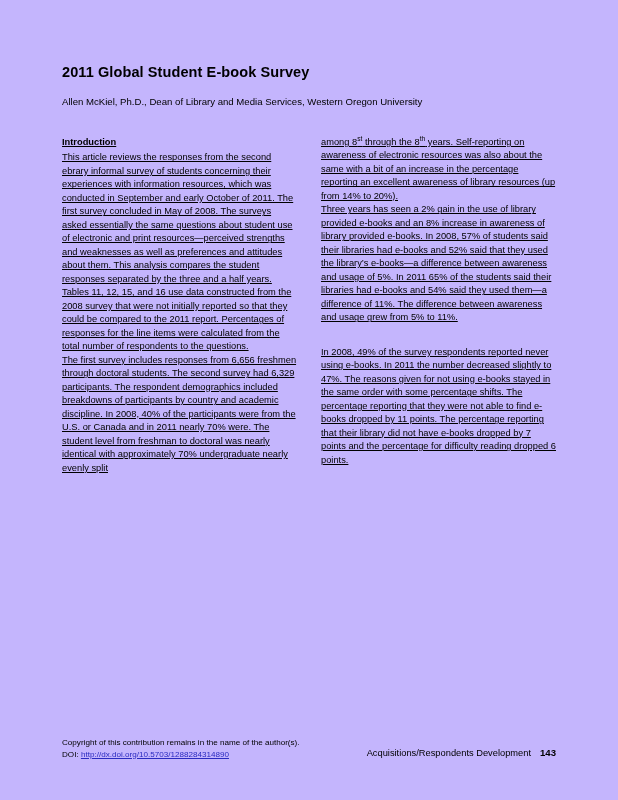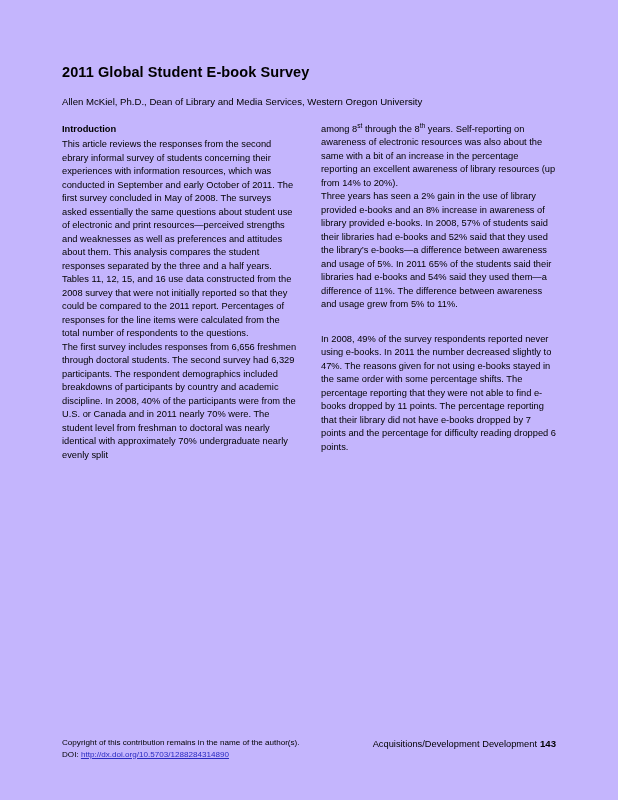--- a/index.html
+++ b/index.html
@@ -28,28 +28,29 @@
   .title {
     font-size: 14.5px;
     font-weight: bold;
     color: #000;
     letter-spacing: 0.1px;
     margin: 0 0 16px 0;
   }
   .byline {
     font-size: 9.6px;
     color: #000;
-    margin: 0 0 16px 0;
+    margin: 0 0 29px 0;
   }
   .columns {
     display: flex;
     gap: 24px;
   }
   .col {
     width: 235px;
+    text-decoration: underline;
   }
   h2.section {
     font-size: 9.3px;
     font-weight: bold;
     margin: 0 0 2px 0;
     line-height: 1.45;
   }
   p.body {
     font-size: 9.3px;
     line-height: 1.452;
@@ -70,33 +71,33 @@
     left: 62px;
     bottom: 39px;
     width: 494px;
     font-size: 8.1px;
     color: #000;
     line-height: 1.5;
   }
   .footer-row {
     display: flex;
     justify-content: space-between;
-    align-items: flex-start;
+    align-items: flex-end;
   }
   .footer-left {
     max-width: 300px;
   }
   .footer-right {
     font-size: 9.3px;
     white-space: nowrap;
   }
   .page-num {
     font-weight: bold;
     font-size: 9.6px;
-    margin-left: 3px;
+    margin-left: 9px;
   }
   a.doi {
     color: #2a2ac0;
     text-decoration: underline;
   }
 </style>
 </head>
 <body>
 
 <div class="page">
@@ -127,18 +128,18 @@
     </div>
   </div>
 
   <div class="footer">
     <div class="footer-row">
       <div class="footer-left">
         <div>Copyright of this contribution remains in the name of the author(s).</div>
         <div><span>DOI: </span><a class="doi" href="#">http://dx.doi.org/10.5703/1288284314890</a></div>
       </div>
       <div class="footer-right">
-        <span>Acquisitions/Development Development</span><span class="page-num">143</span>
+        <span>Acquisitions/Respondents Development</span><span class="page-num">143</span>
       </div>
     </div>
   </div>
 
 </div>
 
 </body></html>

